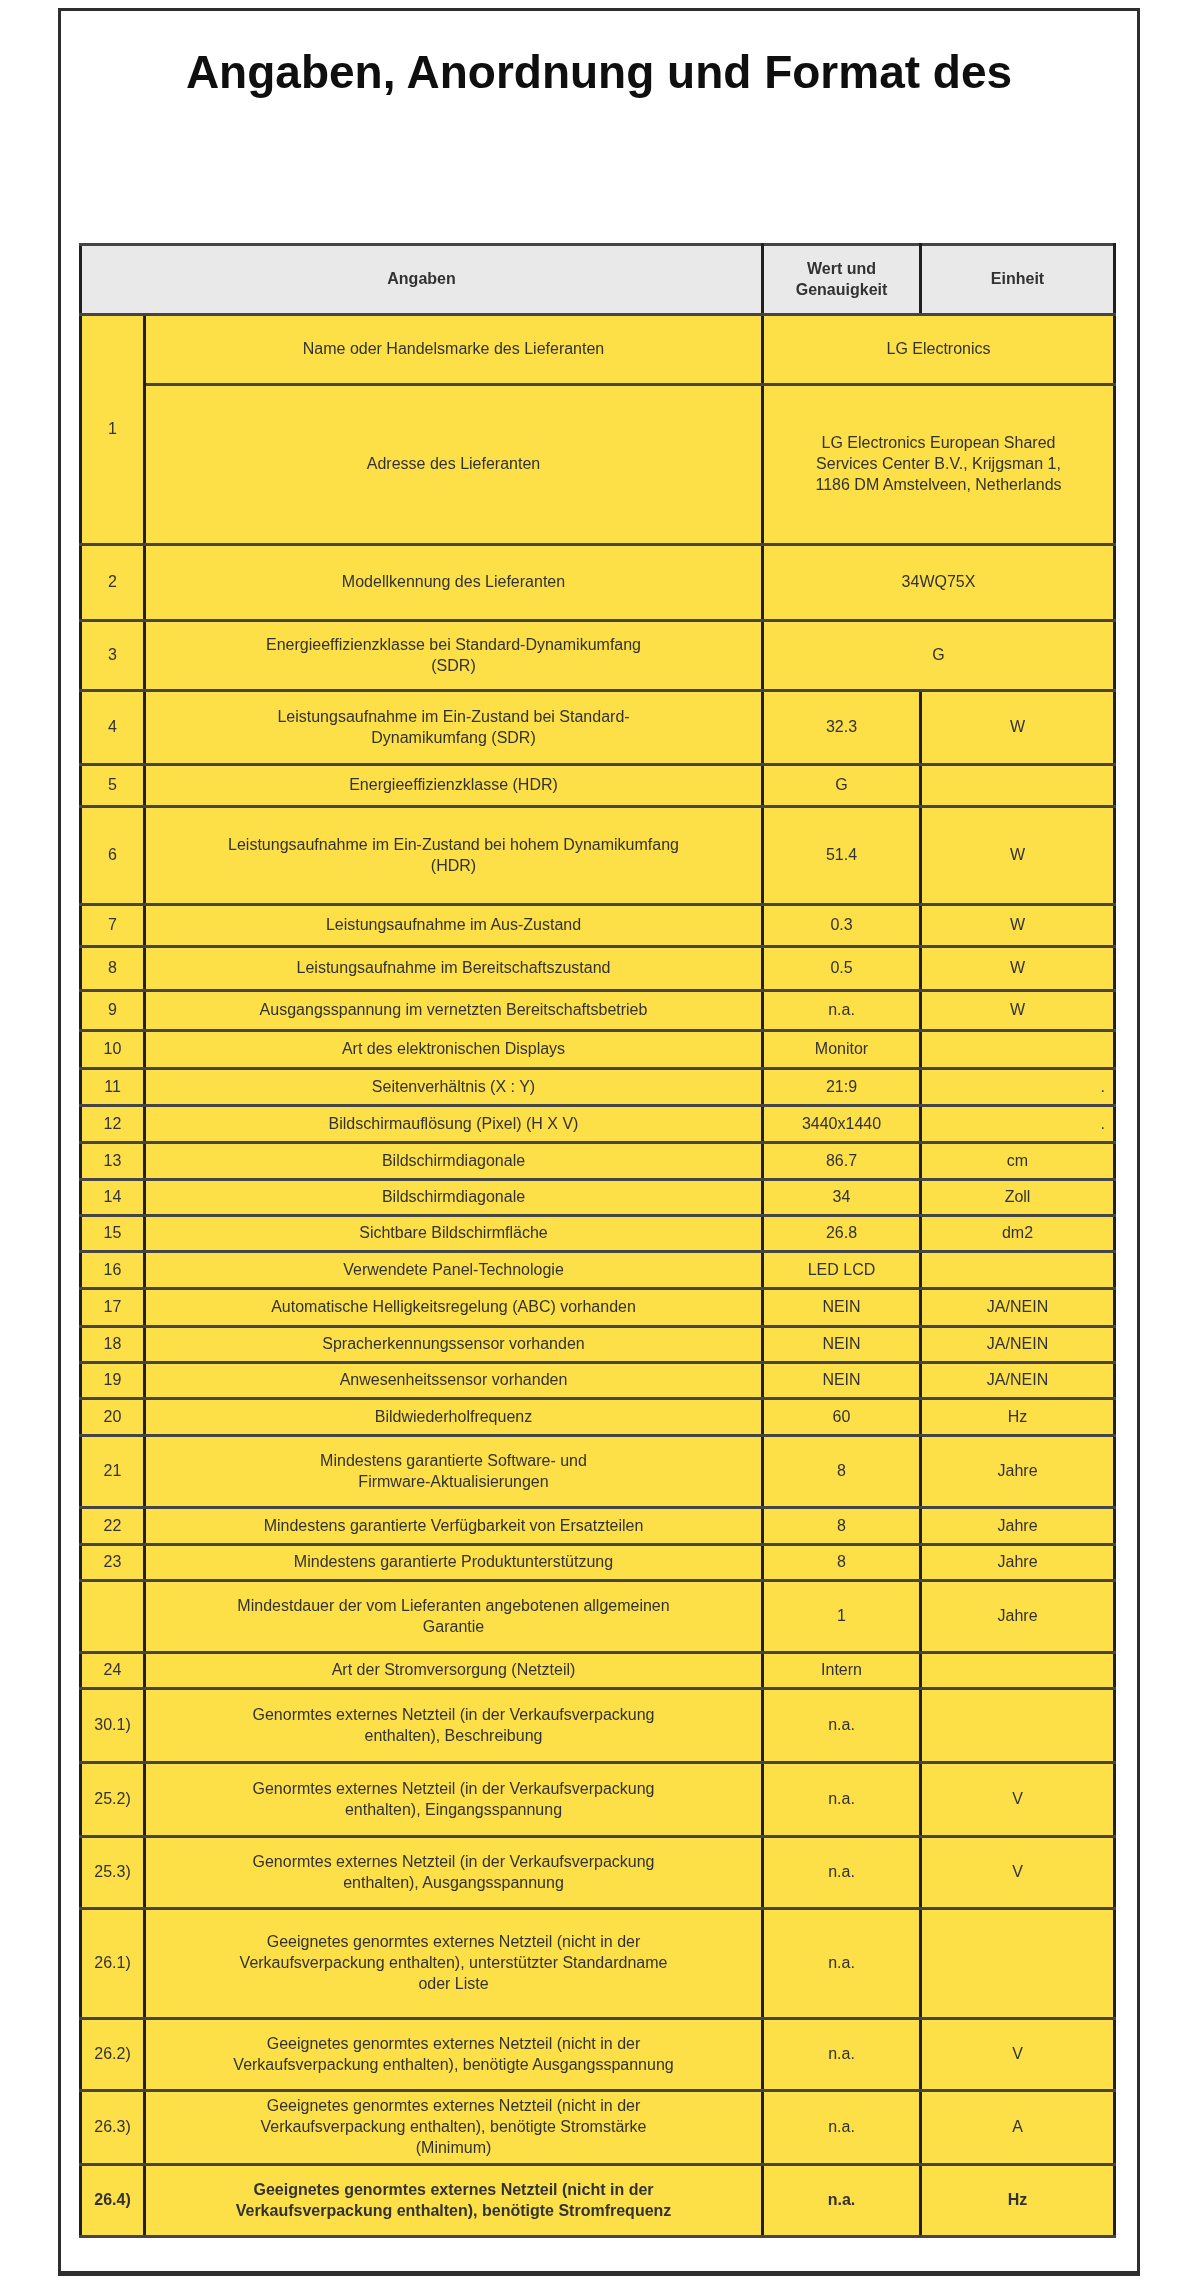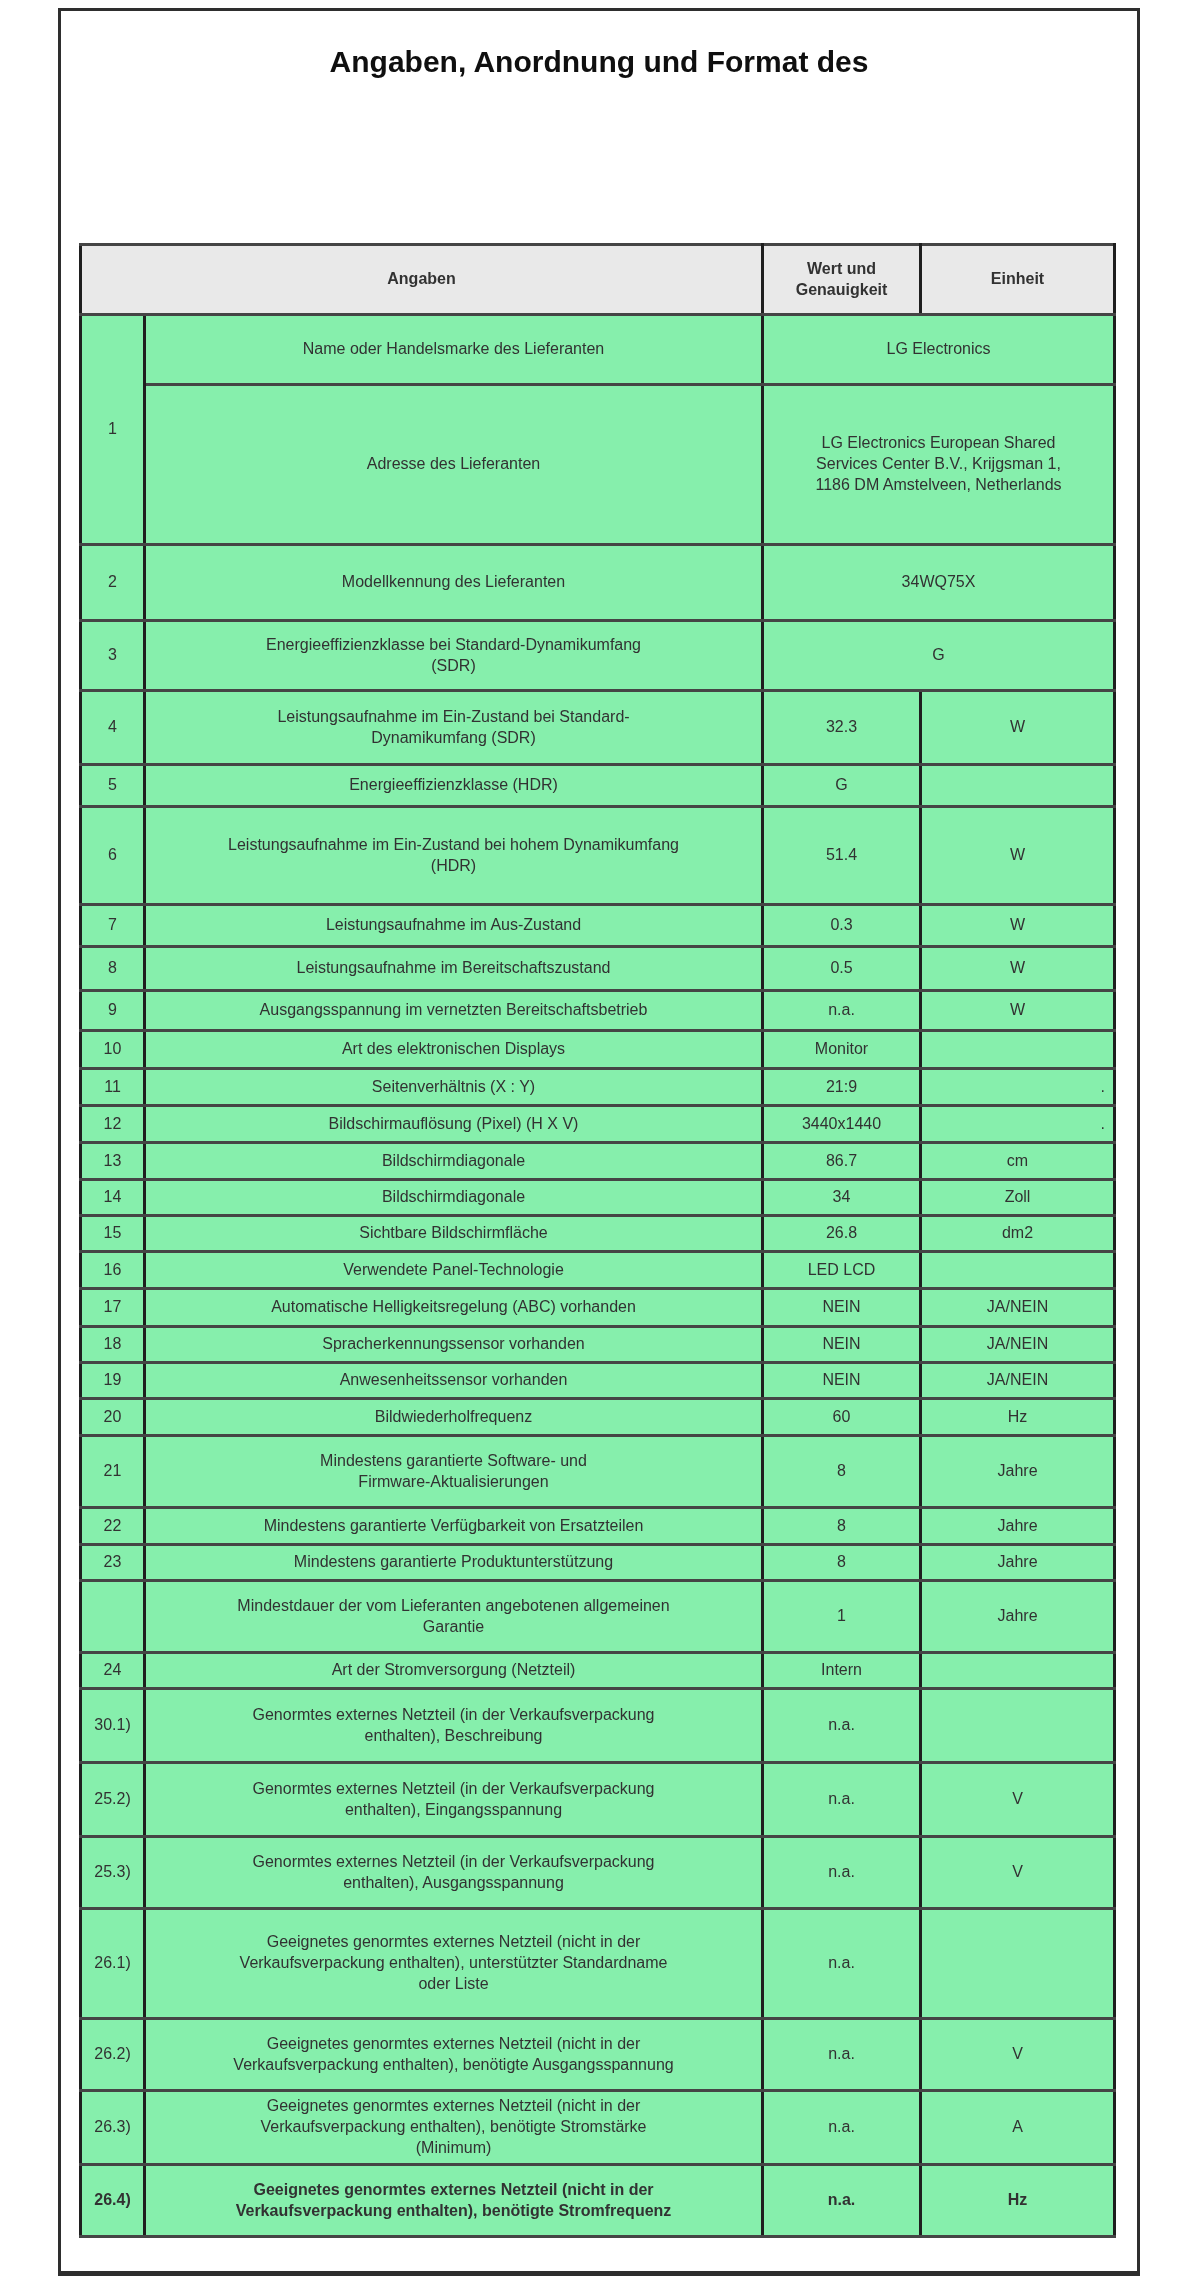--- a/index.html
+++ b/index.html
@@ -6,25 +6,25 @@
   body{
     width:1200px;height:2290px;position:relative;background:#ffffff;
     font-family:"Liberation Sans", sans-serif;color:#2b2b2b;
   }
   .frame{
     position:absolute;left:58px;top:8px;width:1076px;height:2260px;
     border:3px solid #2e2e2e;border-bottom-width:5px;background:#ffffff;
   }
   .title{
     margin:32px 10px 0 10px;text-align:center;font-weight:bold;
-    font-size:30px;line-height:1.28;color:#0f0f0f;letter-spacing:0px;
+    font-size:46px;line-height:1.28;color:#0f0f0f;letter-spacing:0px;
   }
   table.sheet{
     position:absolute;left:18px;top:232px;width:1034px;
-    border-collapse:collapse;table-layout:fixed;background:#86efac;
+    border-collapse:collapse;table-layout:fixed;background:#fde047;
     border:3px solid #1f1f1f;
   }
   table.sheet td{
     border-left:3px solid #1f1f1f;border-right:3px solid #1f1f1f;
     border-top:3px solid #454545;border-bottom:3px solid #454545;
     padding:2px 8px;font-size:16px;line-height:1.3;vertical-align:middle;
     white-space:pre-line;color:#323232;overflow:hidden;
   }
   td.hdr{
     background:#e9e9e9;font-weight:bold;text-align:center;font-size:17px;

